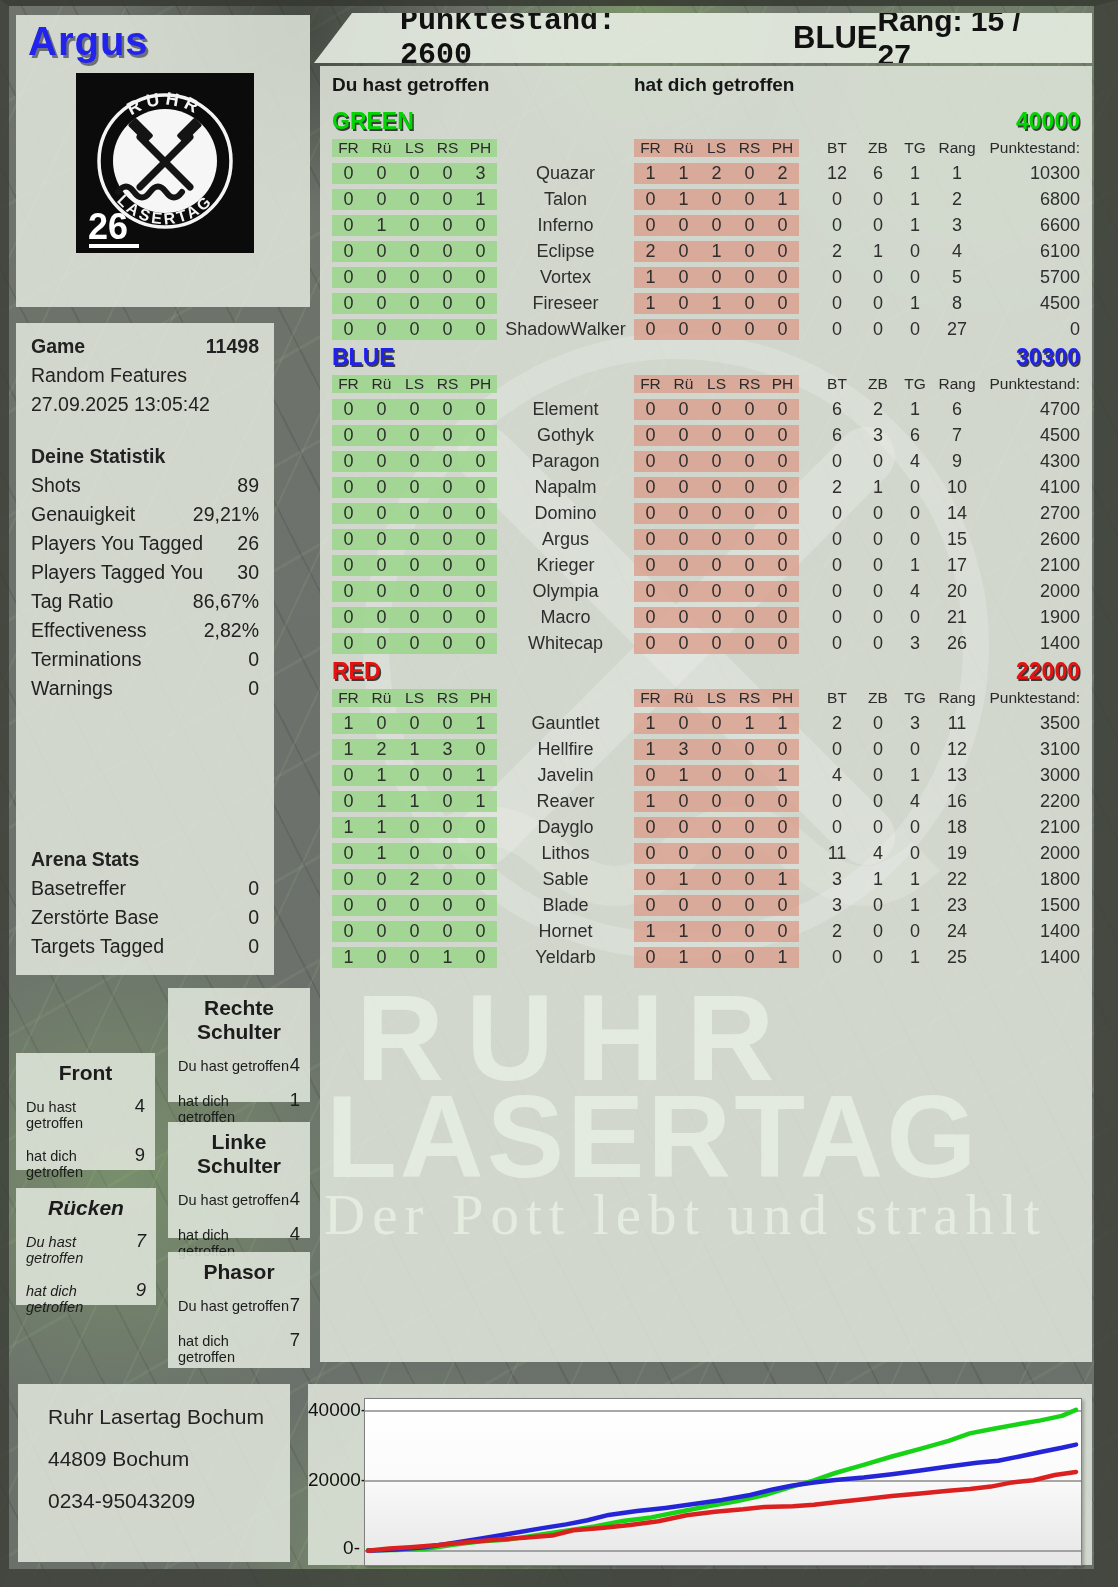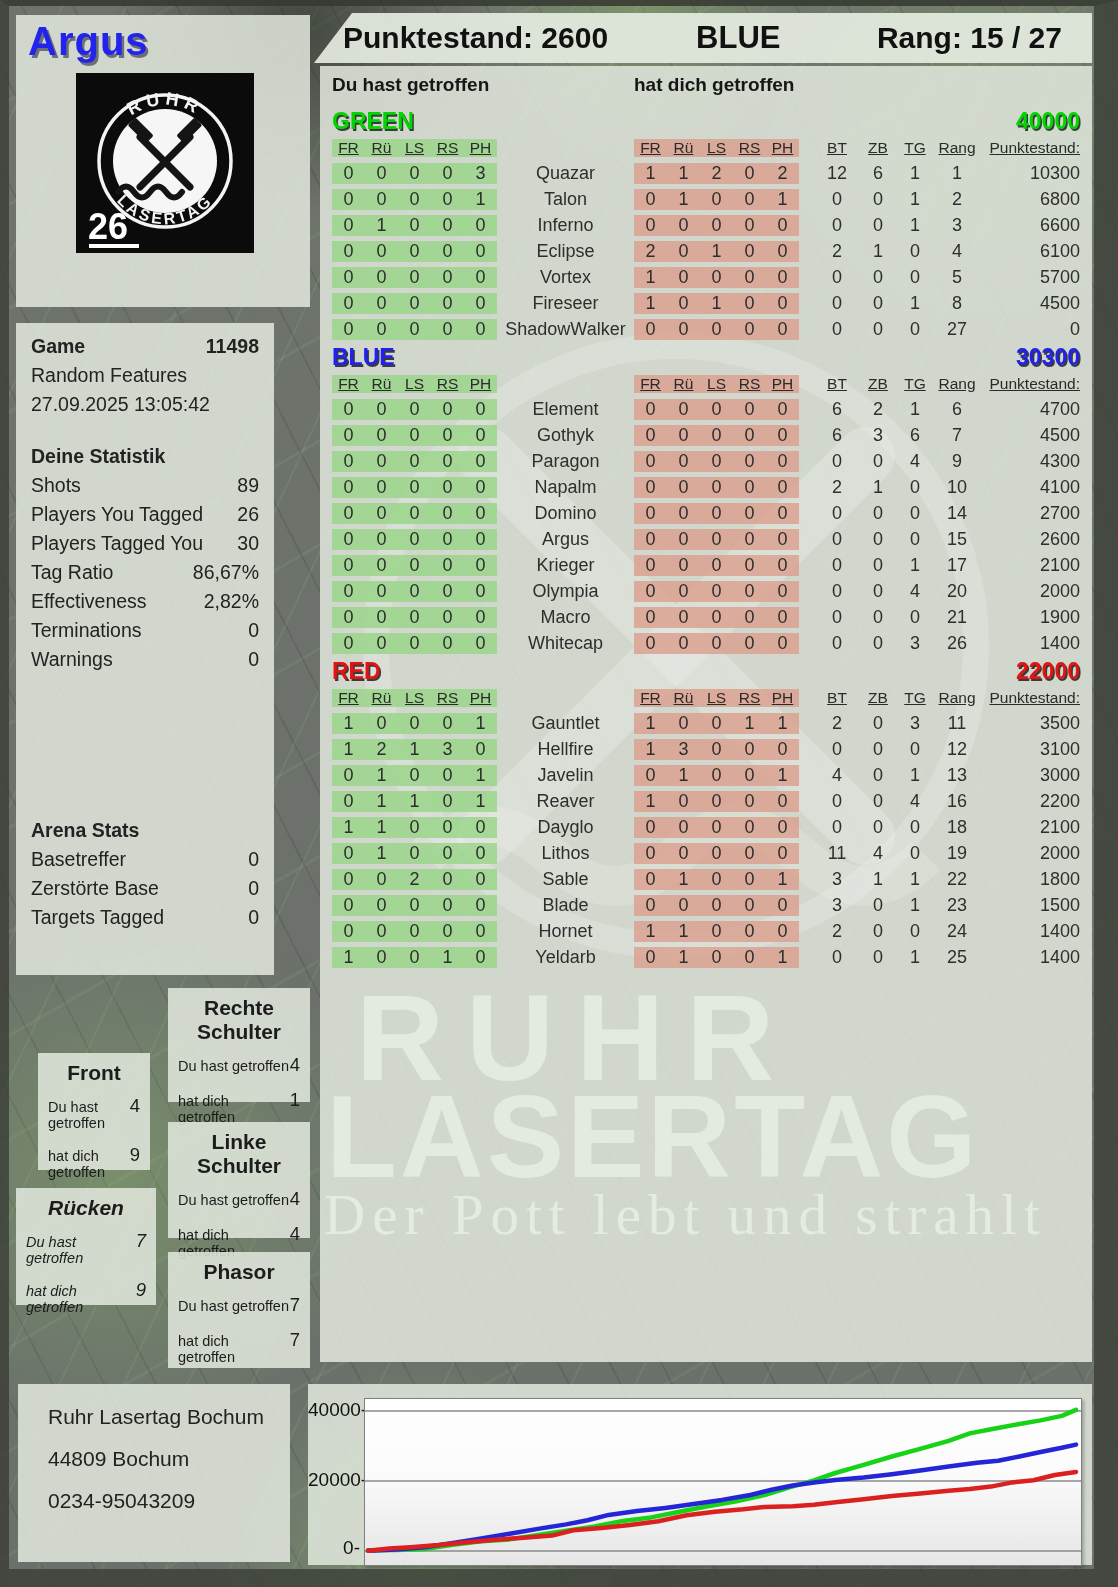--- a/index.html
+++ b/index.html
@@ -27,39 +27,39 @@
   .argus-panel{left:16px;top:15px;width:294px;height:292px;}
   .player-title{position:absolute;left:12px;top:4px;font-size:40px;font-weight:bold;
     color:#2323ee;text-shadow:2.5px 2.5px 0 rgba(25,25,45,0.55);letter-spacing:1px;}
   .logo{position:absolute;left:60px;top:58px;}
 
   
   .header-bar{position:absolute;left:310px;top:13px;width:782px;height:50px;z-index:2;
     background:rgba(229,235,225,0.92);
     clip-path:polygon(42px 0,100% 0,100% 100%,4px 100%);
     display:flex;align-items:center;font-weight:bold;font-size:30px;color:#111;}
-  .hb-score{margin-left:33px;}
+  .hb-score{margin-left:90px;font-family:Liberation Mono, monospace;}
   .hb-team{margin-left:88px;font-size:31px;}
   .hb-rank{margin-left:auto;margin-right:30px;}
 
   
   .info-panel{left:16px;top:323px;width:258px;height:652px;padding-top:9px;box-sizing:border-box;}
   .info-row{display:flex;justify-content:space-between;padding:0 15px;font-size:19.5px;line-height:29px;color:#222;}
   .info-row.b{font-weight:bold;}
   .spacer22{height:23px;}
   .spacer140{height:142px;}
 
   
   .bp{box-sizing:border-box;}
   .bp-title{text-align:center;font-weight:bold;font-size:21px;margin:8px 0 8px;}
   .bp-row{display:flex;justify-content:space-between;align-items:baseline;padding:2px 10px;font-size:14.5px;}
   .bp-row + .bp-row{margin-top:9px;}
   .bp-val{font-size:18.5px;}
   .bp-rs{left:168px;top:988px;width:142px;height:114px;}
-  .bp-front{left:16px;top:1053px;width:112px;height:117px;margin-left:22px;}
+  .bp-front{left:16px;top:1053px;width:139px;height:117px;}
   .bp-ls{left:168px;top:1122px;width:142px;height:116px;}
   .bp-rueck{left:16px;top:1188px;width:140px;height:117px;font-style:italic;}
   .bp-ph{left:168px;top:1252px;width:142px;height:116px;}
 
   
   .addr-panel{left:18px;top:1384px;width:272px;height:178px;padding:12px 0 0 30px;box-sizing:border-box;}
   .addr-line{font-size:21px;line-height:42px;color:#222;}
 
   
   .main-panel{left:320px;top:66px;width:772px;height:1296px;overflow:hidden;}
@@ -68,21 +68,21 @@
   .wm-lasertag{left:6px;top:1004px;font-size:116px;font-weight:bold;letter-spacing:3px;color:rgba(242,250,238,0.55);}
   .wm-tagline{left:4px;top:1116px;font-size:57px;font-family:"Liberation Serif",serif;
     letter-spacing:7px;color:rgba(240,248,235,0.6);}
   .wm-emblem{left:26px;top:250px;opacity:0.9;}
   .sb{position:relative;z-index:1;padding:8px 12px 0;}
   .hit-labels{height:32px;display:flex;font-weight:bold;font-size:19px;color:#161616;}
   .hit-labels span:first-child{width:302px;}
   .team-head{height:28px;margin-top:2px;display:flex;justify-content:space-between;
     font-weight:bold;font-size:23px;text-shadow:1.5px 1.5px 0 rgba(20,20,20,0.8);}
   .grid-row{display:grid;grid-template-columns:repeat(5,33px) 137px repeat(5,33px) 16px 44px 38px 36px 48px 1fr;align-items:center;}
-  .colhead{height:24px;font-size:15.5px;color:#2a2a2a;text-decoration:underline;}
+  .colhead{height:24px;font-size:15.5px;color:#2a2a2a;}
   .srow{height:26px;font-size:18px;color:#2e2e2e;}
   .c{text-align:center;}
   .pts{text-align:right;}
   .g{background:rgba(153,214,136,0.82);}
   .r{background:rgba(219,158,140,0.80);}
 
   
   .chart-panel{left:308px;top:1384px;width:784px;height:181px;}
   .plot{position:absolute;left:56px;top:14px;width:716px;height:166px;
     background:linear-gradient(180deg,#ffffff 0%,#fbfbfb 45%,#e6e6e6 100%);
@@ -146,20 +146,24 @@
     <div class="spacer22"></div>
     <div class="info-row b">
         <span>Deine Statistik</span>
       </div>
     <div id="yourStatsRows">
         <div class="info-row">
           <span>Shots</span>
           <span>89</span>
         </div>
         <div class="info-row">
+          <span>Genauigkeit</span>
+          <span>29,21%</span>
+        </div>
+        <div class="info-row">
           <span>Players You Tagged</span>
           <span>26</span>
         </div>
         <div class="info-row">
           <span>Players Tagged You</span>
           <span>30</span>
         </div>
         <div class="info-row">
           <span>Tag Ratio</span>
           <span>86,67%</span>

